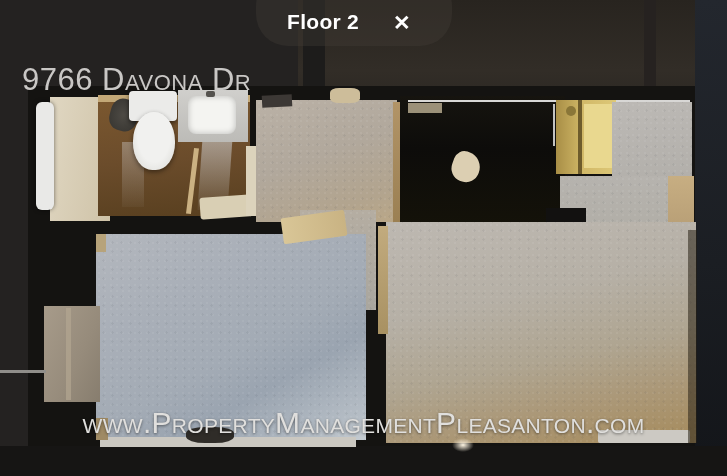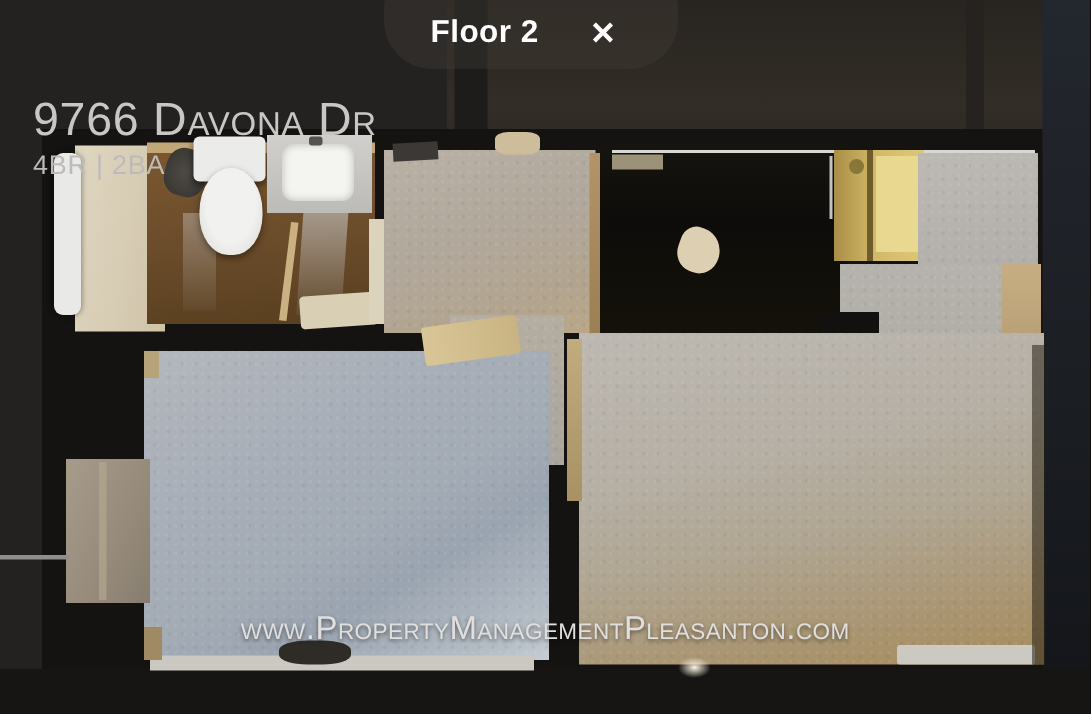--- a/index.html
+++ b/index.html
@@ -89,21 +89,21 @@
 
   
   .floor-pill-bg{left:256px;top:-26px;width:196px;height:72px;background:rgba(70,63,56,.35);border-radius:32px;}
   .floor-row{left:287px;top:8px;height:28px;display:flex;align-items:center;gap:34px;}
   .floor-label{font-size:21px;font-weight:bold;color:var(--floor_label_text,#fff);letter-spacing:.3px;}
   .close-x{font-size:21px;font-weight:bold;color:#fff;cursor:pointer;line-height:1;}
   .title-block{left:22px;top:22px;margin-top:42px;}
   .prop-address{font-size:31px;font-variant:small-caps;color:var(--title_text,#c9c7c5);letter-spacing:.5px;line-height:1.05;}
   .prop-specs{font-size:18px;color:var(--specs_text,#bdbbb9);letter-spacing:.5px;margin-top:3px;}
   .wm1{left:50%;transform:translateX(-50%);top:406px;white-space:nowrap;
-    font-size:22px;font-variant:small-caps;color:var(--watermark_text,#e0dfdd);
+    font-size:30px;font-variant:small-caps;color:var(--watermark_text,#e0dfdd);
     text-shadow:0 1px 3px rgba(0,0,0,.5);letter-spacing:.3px;}
   .wm2{left:167px;top:434px;white-space:nowrap;font-size:18px;font-variant:small-caps;
     color:rgba(212,211,209,.88);text-shadow:0 1px 2px rgba(0,0,0,.5);letter-spacing:.3px;}
 </style>
 </head>
 <body>
 
 <div class="screen">
 
   <div class="abs bg-brown"></div>
@@ -171,18 +171,17 @@
   </div>
 
   <div class="abs floor-pill-bg"></div>
   <div class="abs floor-row">
     <span class="floor-label">Floor 2</span>
     <span class="close-x">✕</span>
   </div>
 
   <div class="abs title-block">
     <div class="prop-address">9766 Davona Dr</div>
-    <div class="prop-specs">4BR | 2BA</div>
   </div>
 
   <div class="abs wm1">www.PropertyManagementPleasanton.com</div>
 
 </div>
 
 </body></html>

